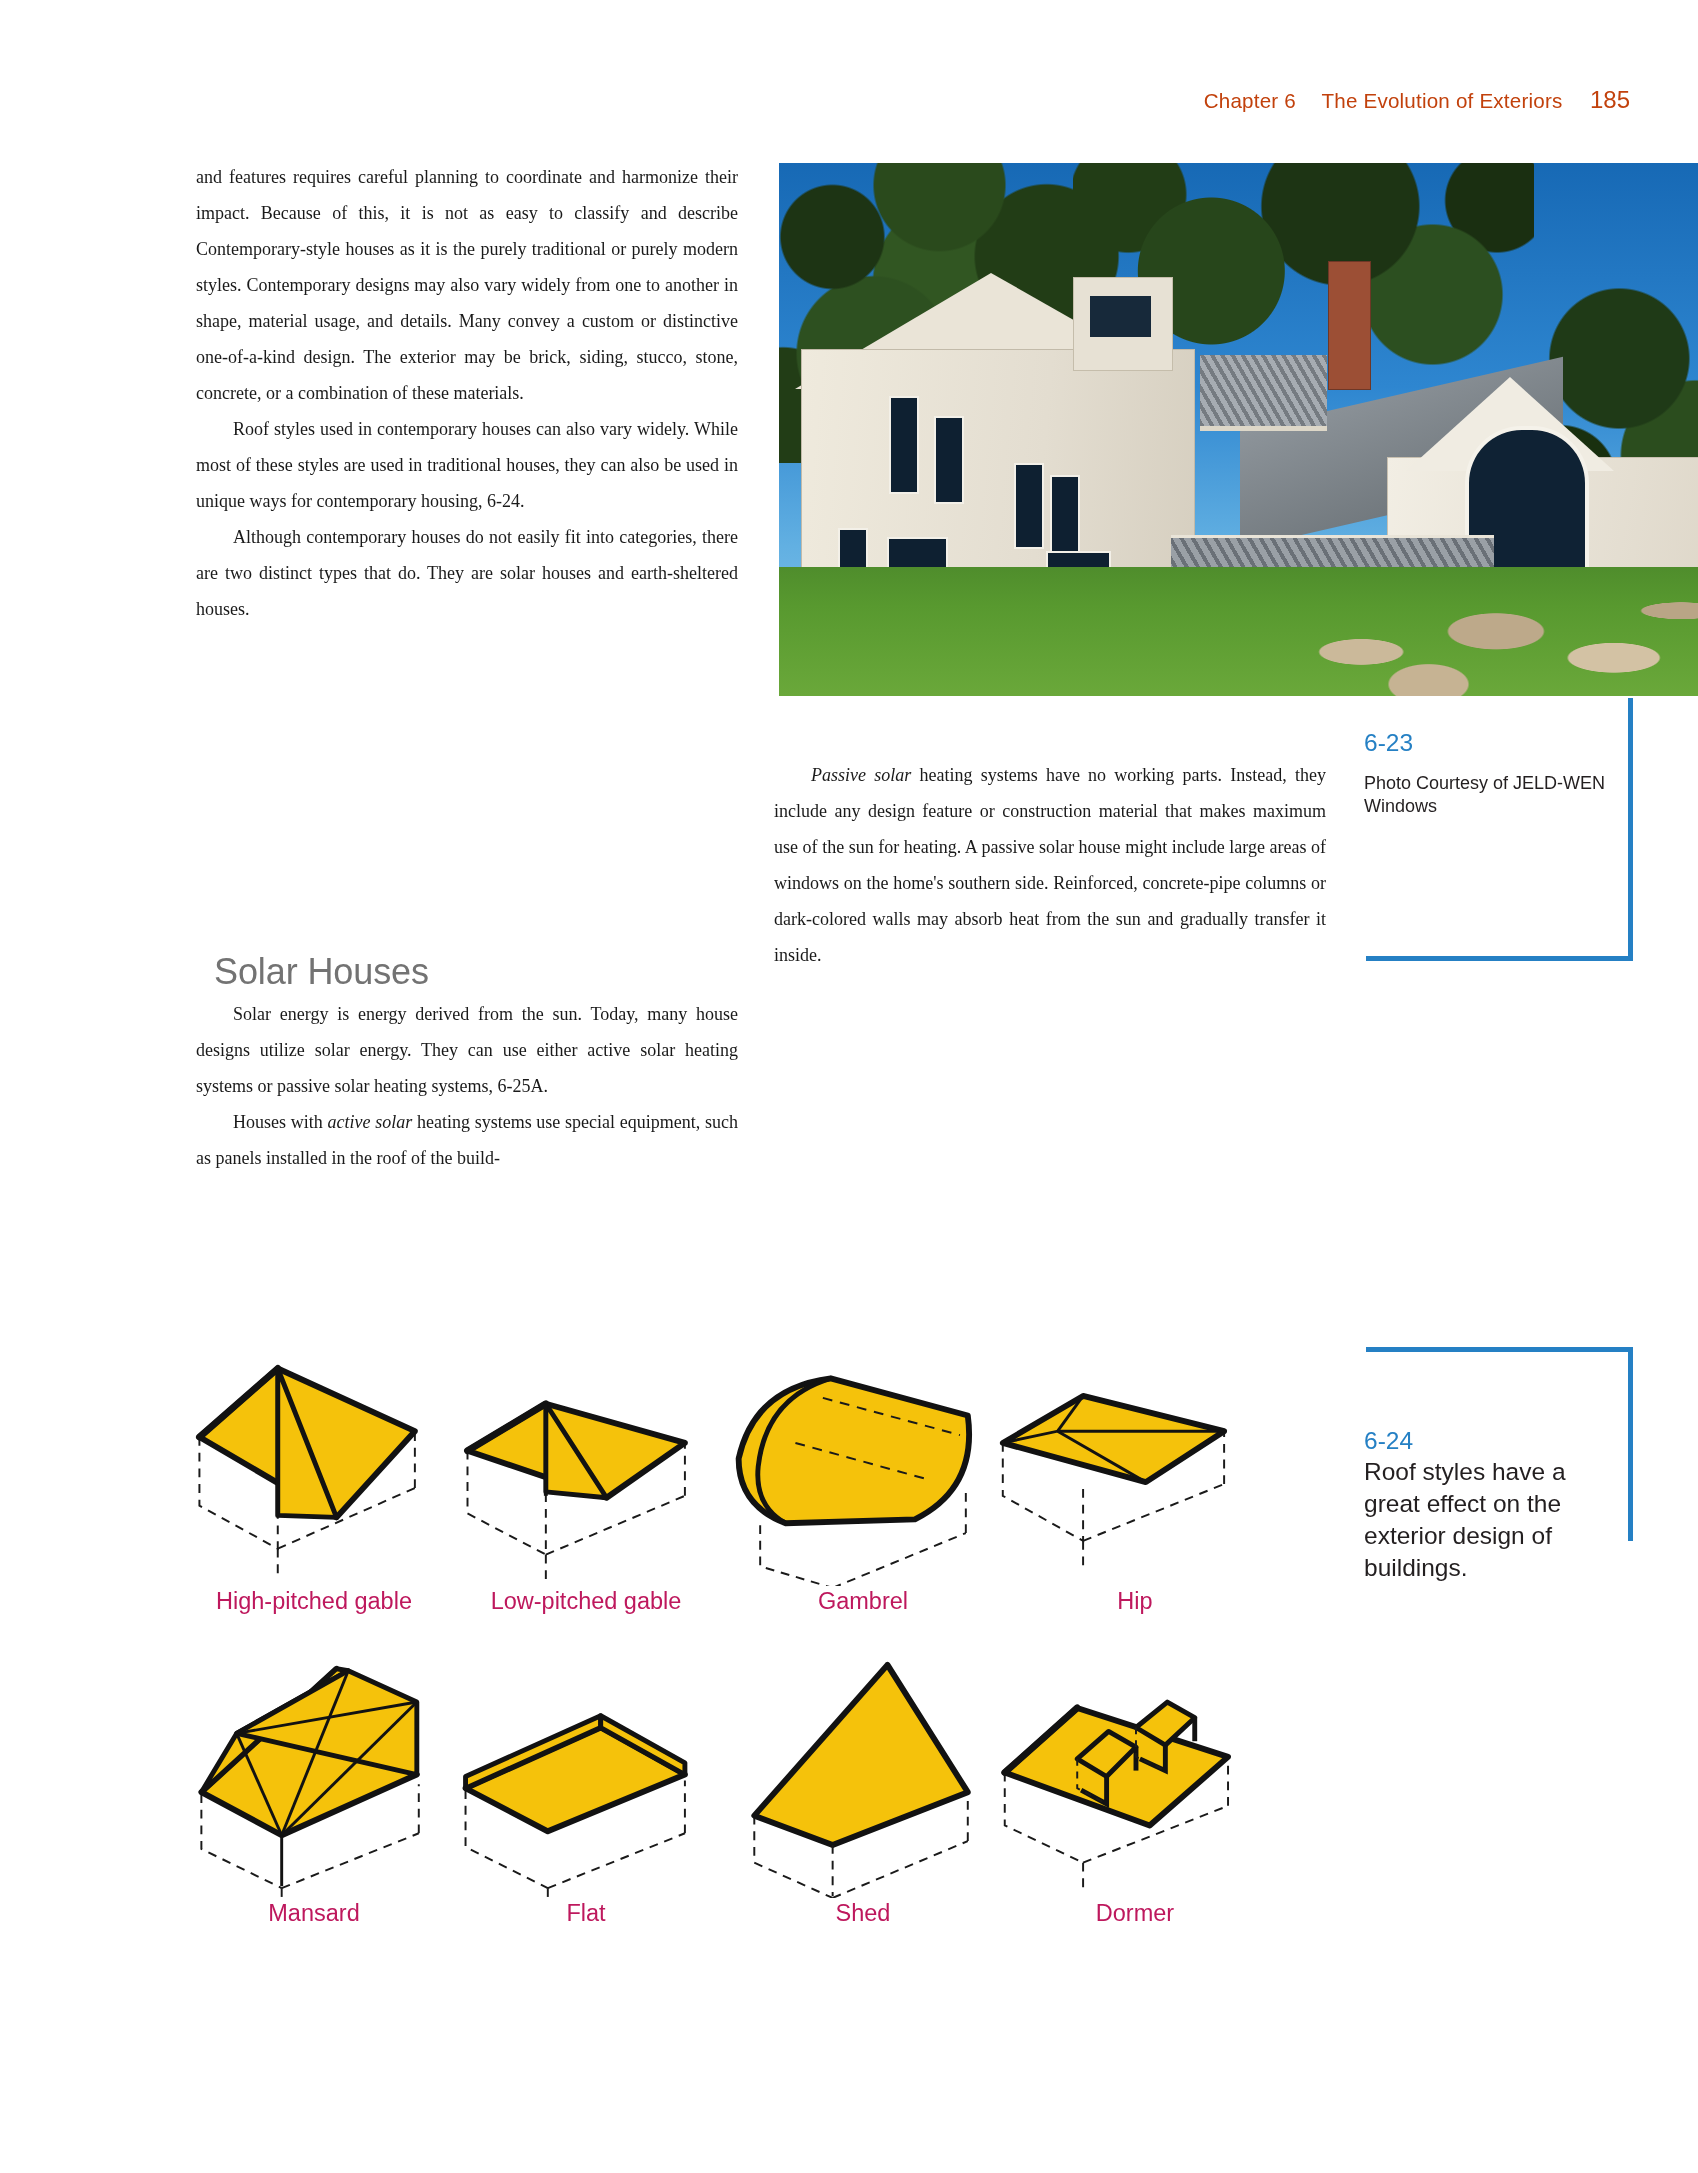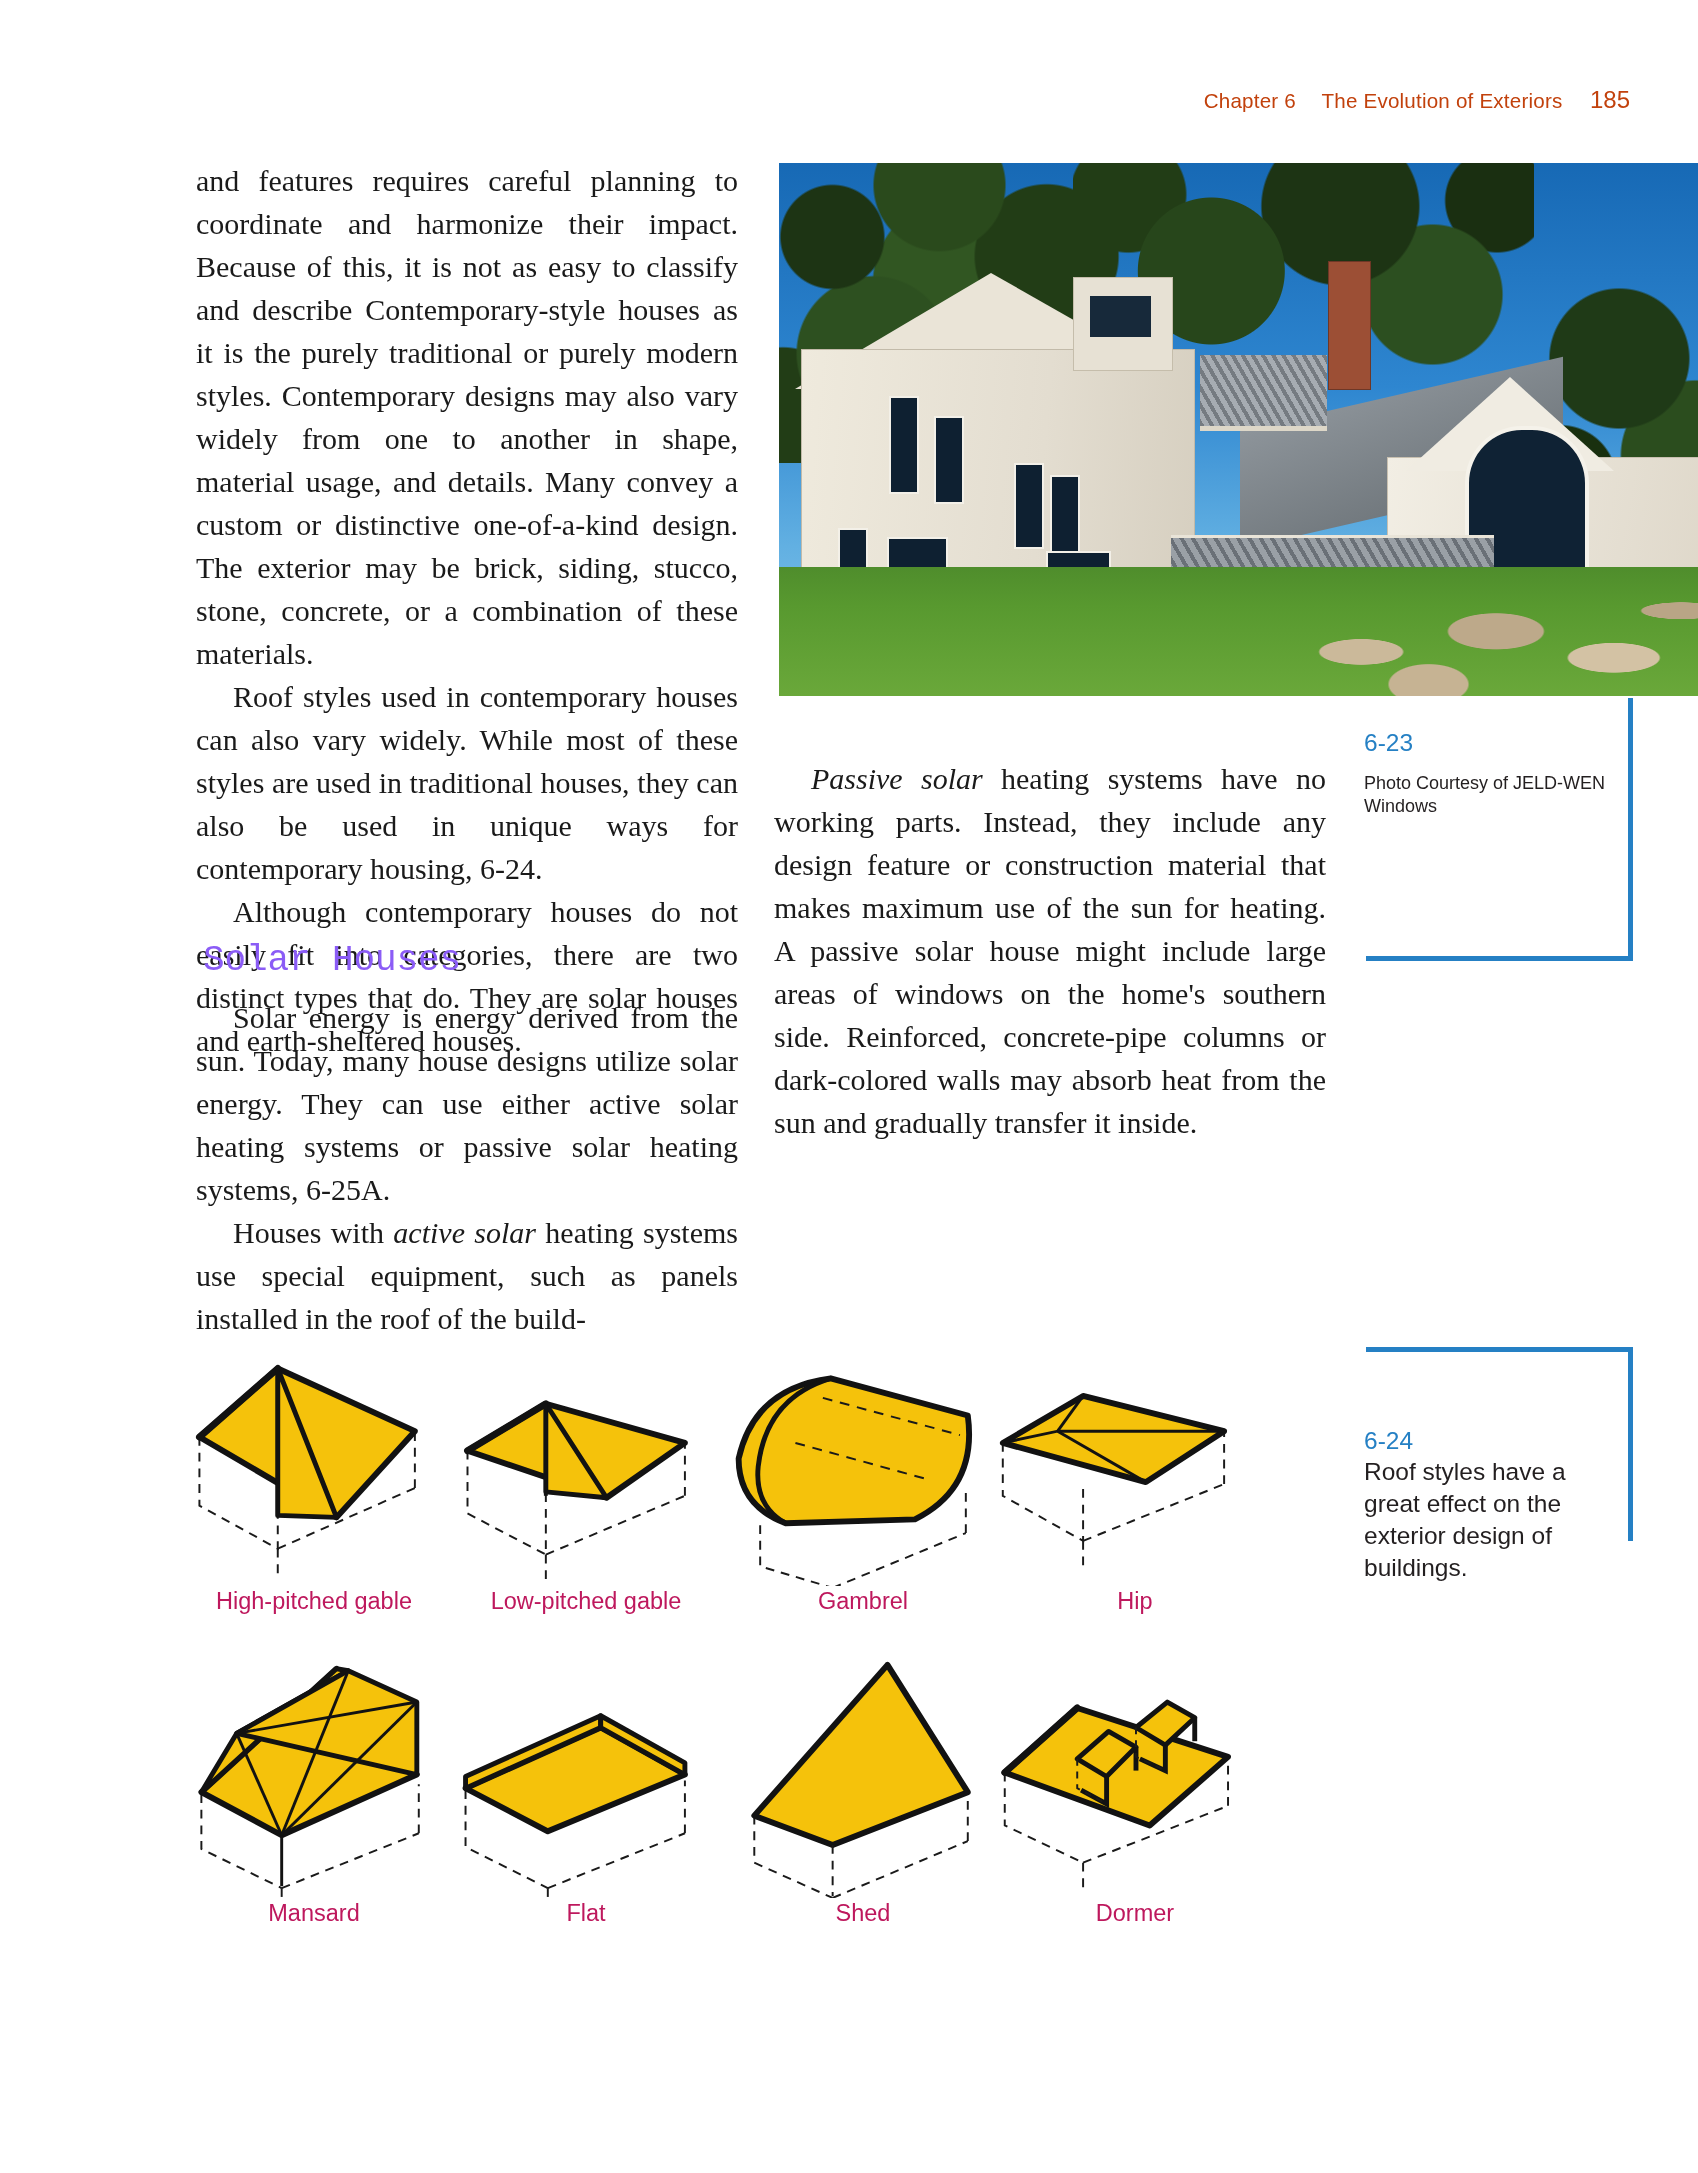--- a/index.html
+++ b/index.html
@@ -27,44 +27,44 @@
     font-family: "Liberation Sans", sans-serif;
     color: #c2410c;
   }
   #running-head .rh-chapter { font-size: 20.6px; letter-spacing: 0.2px; }
   #running-head .rh-title   { font-size: 20.6px; letter-spacing: 0.2px; }
   #running-head .rh-page    { font-size: 24px; font-weight: 400; margin-left: 2px; }
 
   
   .col {
     position: absolute;
-    font-size: 30px;
-    line-height: 43px;
+    font-size: 18px;
+    line-height: 36px;
     text-align: justify;
     text-justify: inter-word;
     -webkit-hyphens: none;
     hyphens: none;
   }
   .col p { margin: 0; }
   .col p.indent { text-indent: 37px; }
 
   #col-left-top  { left: 196px; top: 159px;  width: 542px; }
   #col-left-bot  { left: 196px; top: 996px; width: 542px; }
   #col-right     { left: 774px; top: 757px;  width: 552px; }
 
   h2.section-head {
     position: absolute;
     left: 196px;
     top: 933px;
-    margin: 7px;
-    font-family: Liberation Mono, monospace;
+    margin: 18px;
+    font-family: Liberation Sans, sans-serif;
     font-weight: 400;
     font-size: 36px;
     line-height: 41px;
-    color: #8b5cf6;
+    color: #737373;
     letter-spacing: -0.1px;
   }
 
   
   #photo-6-23 {
     position: absolute;
     left: 779px;
     top: 163px;
     width: 919px;
     height: 533px;

